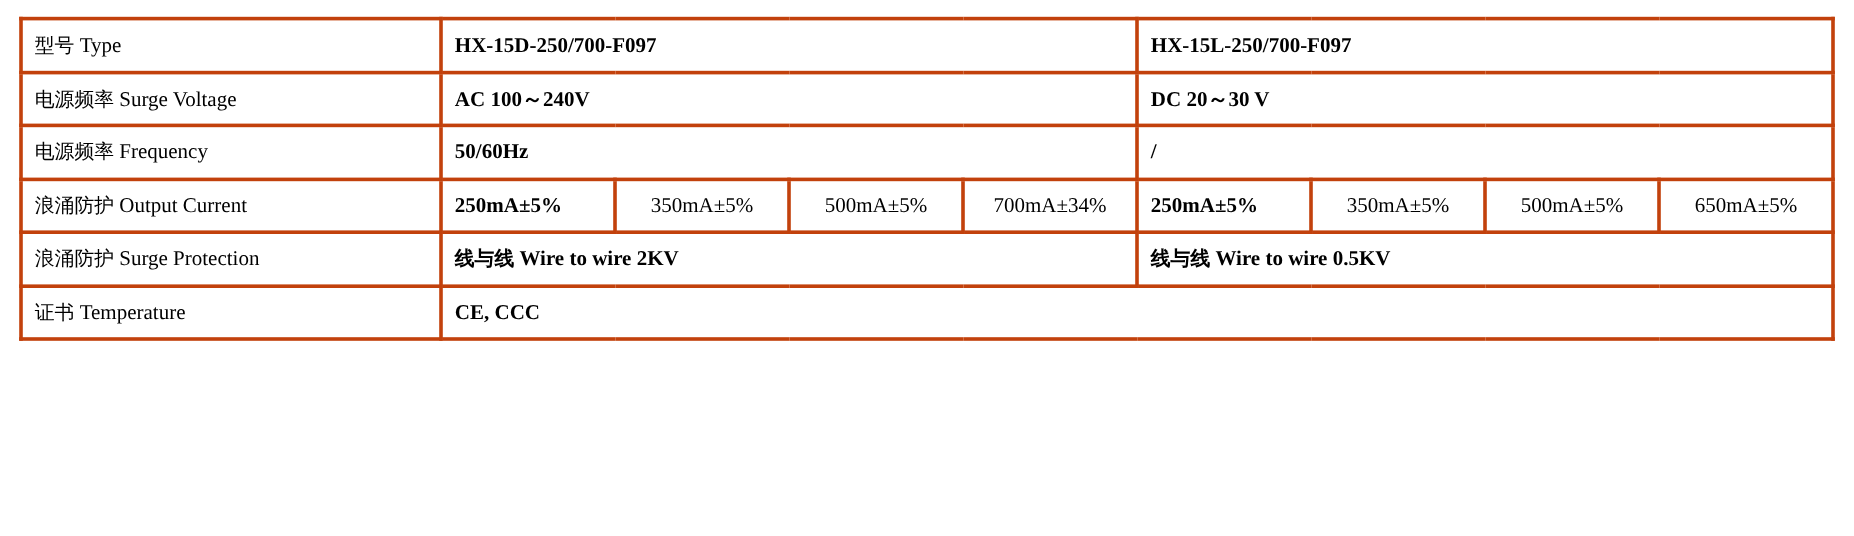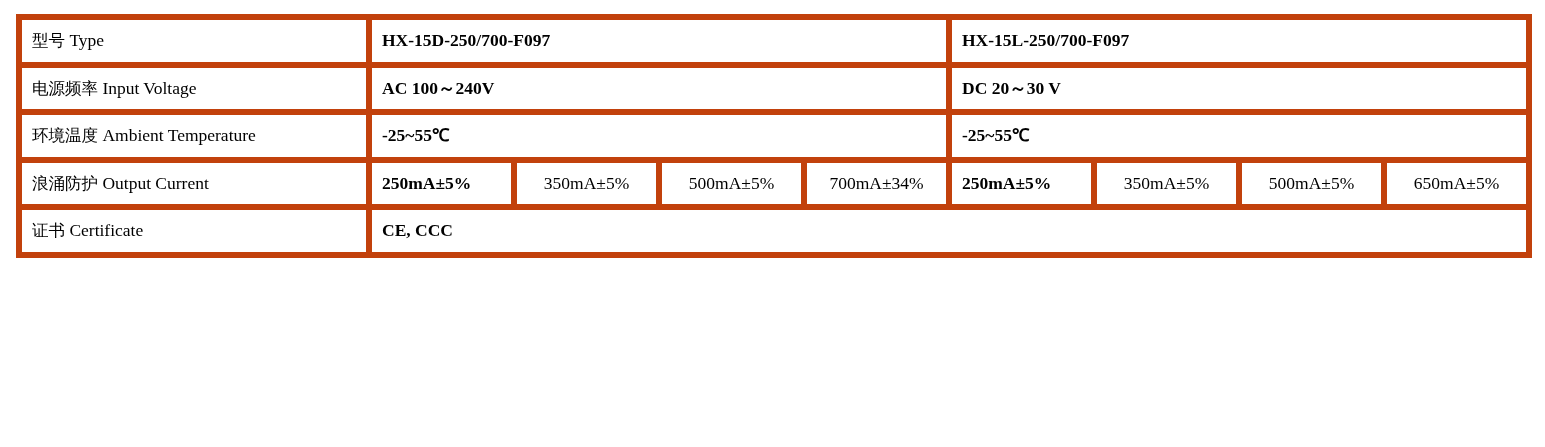--- a/index.html
+++ b/index.html
@@ -21,21 +21,21 @@
     box-sizing: border-box;
     padding: 14px 16px 14px 16px;
   }
   table.spec {
     border-collapse: collapse;
     table-layout: fixed;
     width: 1513px;
     border: 1px solid #000000;
   }
   table.spec td {
-    border: 6px solid #c2410c;
+    border: 3px solid #c2410c;
     height: 37.5px;
     padding: 2px 10px;
     font-size: 17.5px;
     line-height: 1.2;
     vertical-align: middle;
     white-space: nowrap;
     overflow: hidden;
   }
   td.label {
     width: 350px;
@@ -78,39 +78,44 @@
       <col style="width:145px">
       <col style="width:145px">
     </colgroup>
     <tbody>
       <tr>
         <td class="label"><span class="cjk">型号</span> <span class="lat">Type</span></td>
         <td class="value" colspan="4">HX-15D-250/700-F097</td>
         <td class="value" colspan="4">HX-15L-250/700-F097</td>
       </tr>
       <tr>
-        <td class="label"><span class="cjk">电源频率</span> <span class="lat">Input Voltage</span></td>
+        <td class="label"><span class="cjk">电源频率</span> <span class="lat">Surge Voltage</span></td>
         <td class="value" colspan="4">AC 100～240V</td>
         <td class="value" colspan="4">DC 20～30 V</td>
       </tr>
       <tr>
-        <td class="label"><span class="cjk">环境温度</span> <span class="lat">Ambient Temperature</span></td>
-        <td class="value" colspan="4">-25~55℃</td>
-        <td class="value" colspan="4">-25~55℃</td>
+        <td class="label"><span class="cjk">电源频率</span> <span class="lat">Frequency</span></td>
+        <td class="value" colspan="4">50/60Hz</td>
+        <td class="value slash" colspan="4">/</td>
       </tr>
       <tr>
         <td class="label"><span class="cjk">浪涌防护</span> <span class="lat">Output Current</span></td>
         <td class="value">250mA±5%</td>
         <td class="cellc">350mA±5%</td>
         <td class="cellc">500mA±5%</td>
         <td class="cellc">700mA±34%</td>
         <td class="value">250mA±5%</td>
         <td class="cellc">350mA±5%</td>
         <td class="cellc">500mA±5%</td>
         <td class="cellc">650mA±5%</td>
       </tr>
       <tr>
-        <td class="label"><span class="cjk">证书</span> <span class="lat">Certificate</span></td>
+        <td class="label"><span class="cjk">浪涌防护</span> <span class="lat">Surge Protection</span></td>
+        <td class="value" colspan="4"><span class="cjk">线与线</span> <span class="lat">Wire to wire 2KV</span></td>
+        <td class="value" colspan="4"><span class="cjk">线与线</span> <span class="lat">Wire to wire 0.5KV</span></td>
+      </tr>
+      <tr>
+        <td class="label"><span class="cjk">证书</span> <span class="lat">Temperature</span></td>
         <td class="value" colspan="8">CE, CCC</td>
       </tr>
     </tbody>
   </table>
 </div>
 
 </body></html>

